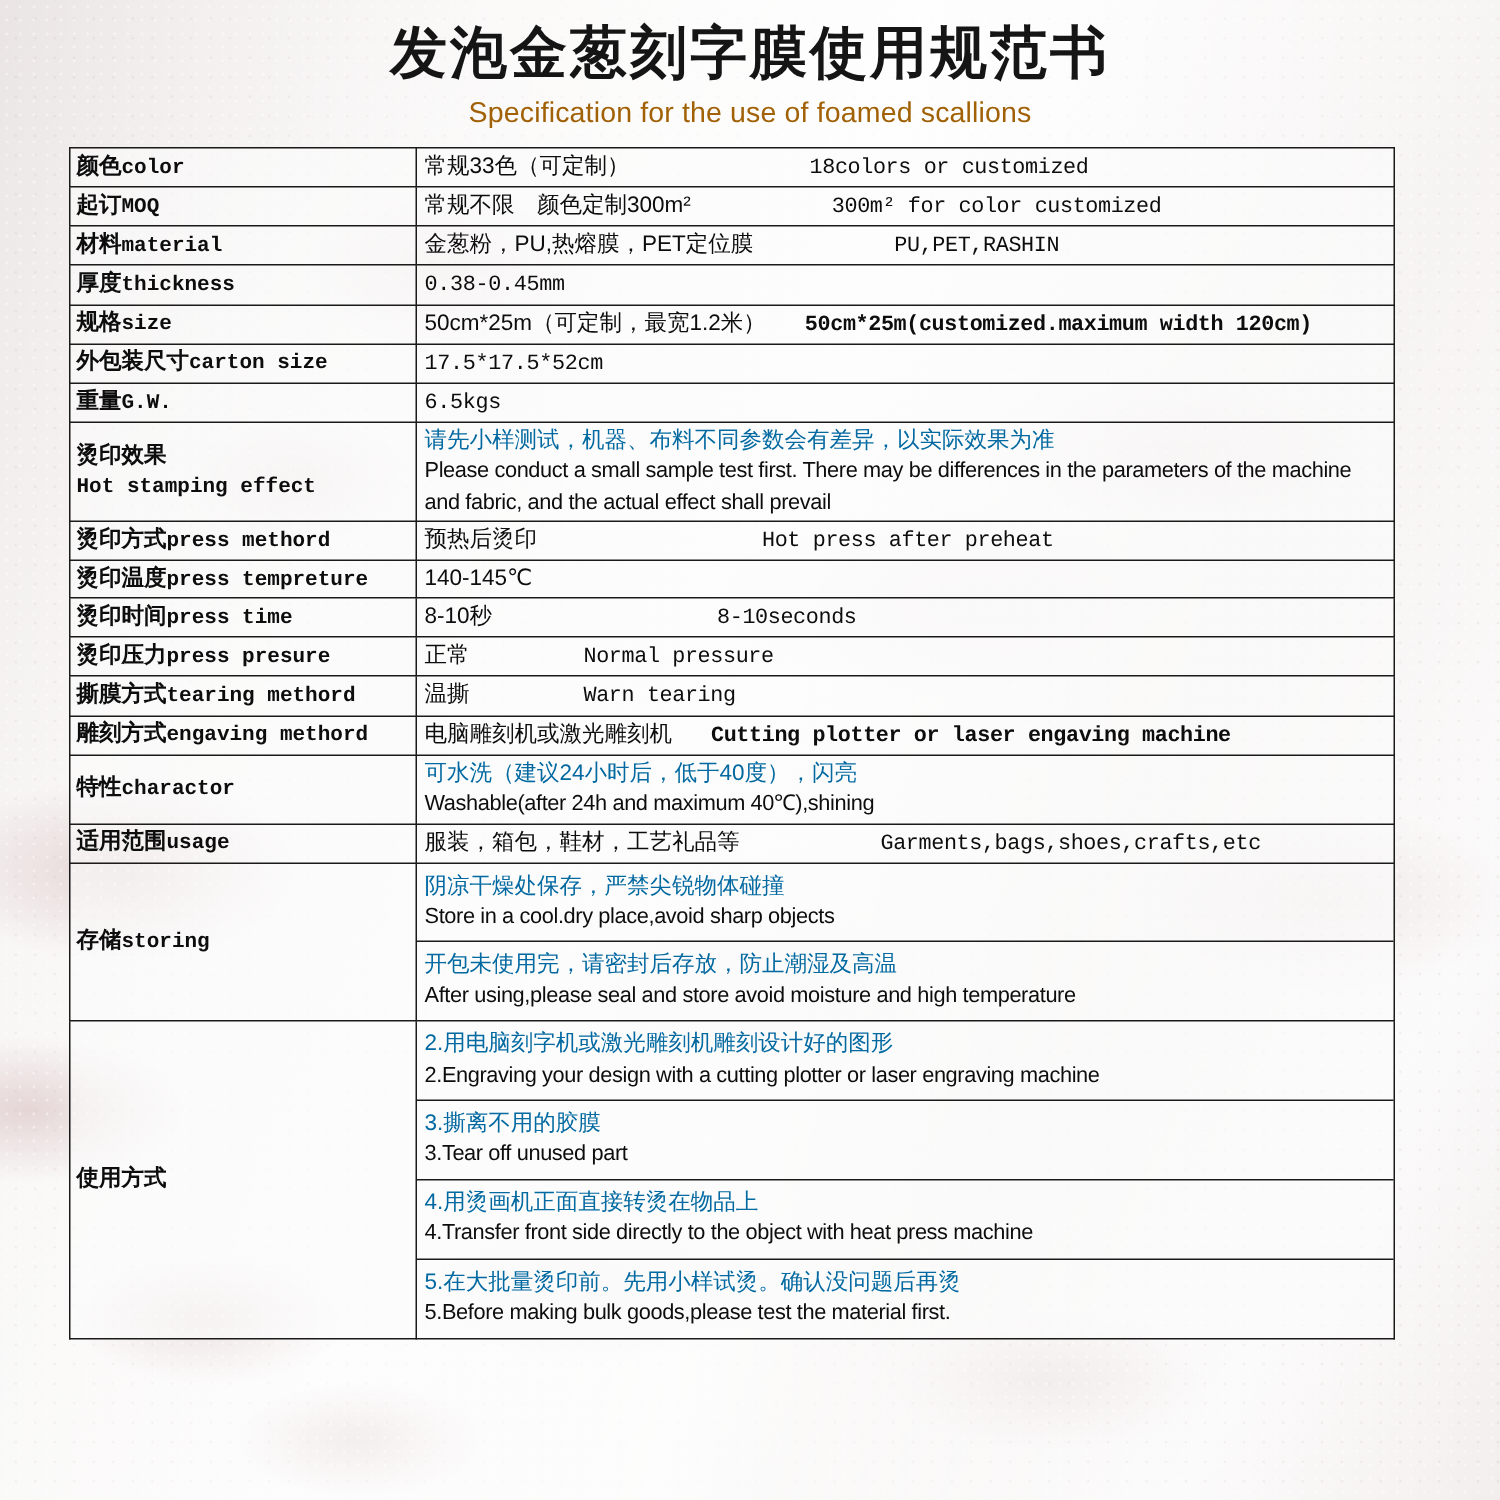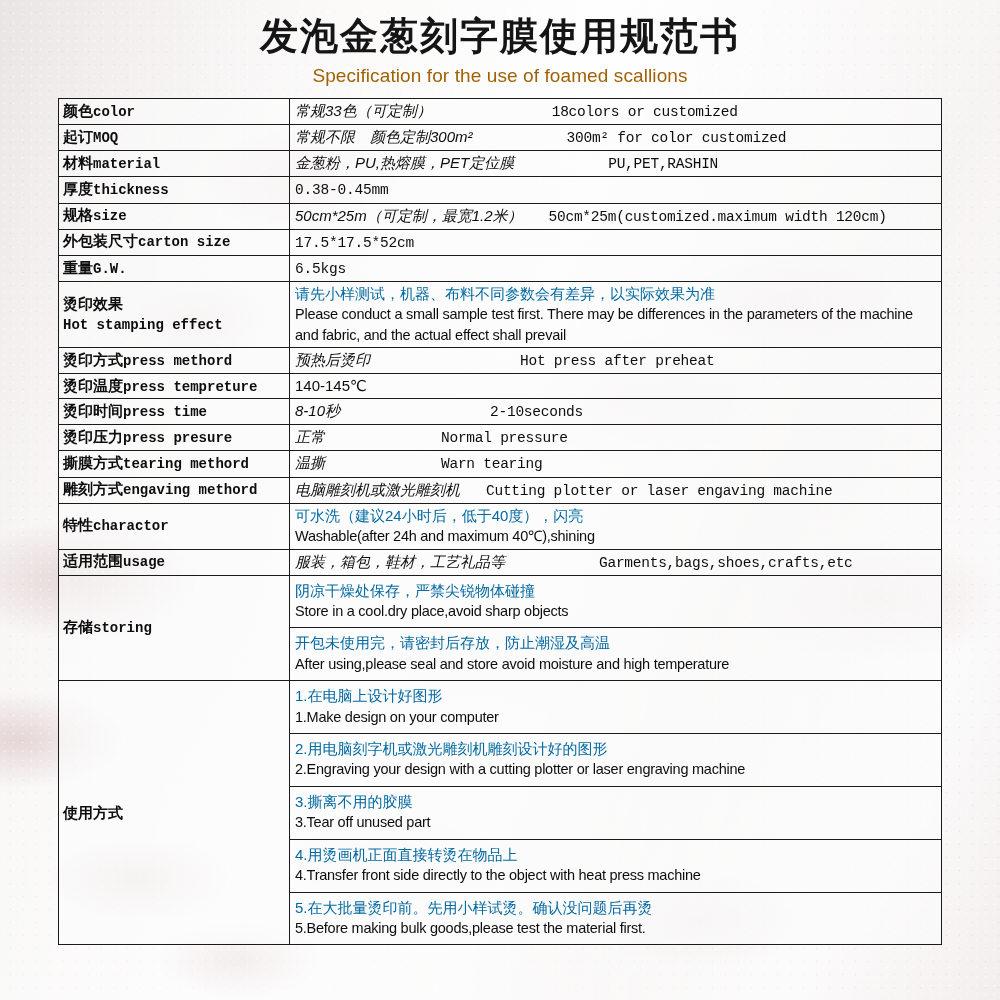--- a/index.html
+++ b/index.html
@@ -84,21 +84,21 @@
     font-size: 19px;
     font-weight: 400;
     color: #a16207;
     margin-top: 5px;
     letter-spacing: .1px;
   }
 
   
   .spec-table {
     position: absolute;
-    left: 58px;
+    left: 46px;
     top: 98px;
     width: 884px;
     border-collapse: collapse;
     table-layout: fixed;
   }
   .spec-table td {
     border: 1px solid #1a1a1a;
     padding: 0;
     vertical-align: middle;
     background: rgba(252,251,251,.60);
@@ -160,31 +160,31 @@
     font-family: Liberation Sans, sans-serif;
     font-size: 14.5px;
     color: #0d0d0d;
     line-height: 1.42;
     letter-spacing: -.25px;
   }
   .pair-cn-en {
     display: flex;
     align-items: baseline;
   }
-  .pair-cn-en .cn { flex: 0 0 auto; font-style: italic; }
+  .pair-cn-en .cn { flex: 0 0 auto; }
   .pair-cn-en .en {
     font-family: "Liberation Mono", "DejaVu Sans Mono", monospace;
     font-size: 14.5px;
     letter-spacing: -.25px;
   }
-  .gap-26 { margin-left: 26px; }
+  .gap-26 { margin-left: 26px; font-weight: bold; }
   .gap-60 { margin-left: 94px; }
   .gap-120 { margin-left: 120px; }
   .gap-150 { margin-left: 150px; }
-  .gap-180 { margin-left: 116px; }
+  .gap-180 { margin-left: 76px; }
   .vcenter { display: flex; align-items: flex-start; height: 100%; }
 </style>
 </head>
 <body>
 
 <div id="bg-texture"></div>
 <div id="bg-speckle"></div>
 <div id="bg-sheen"></div>
 
 <div id="page">
@@ -304,21 +304,21 @@
         </td>
       </tr>
 
       <tr>
         <td class="label">
           <span>烫印时间</span><span class="en">press time</span>
         </td>
         <td class="value">
           <div class="pair-cn-en">
             <span class="cn">8-10秒</span>
-            <span class="en gap-150">2-10seconds</span>
+            <span class="en gap-150">8-10seconds</span>
           </div>
         </td>
       </tr>
 
       <tr>
         <td class="label">
           <span>烫印压力</span><span class="en">press presure</span>
         </td>
         <td class="value">
           <div class="pair-cn-en">
@@ -402,26 +402,20 @@
         <td class="label">
           <div class="vcenter">
               <span>使用方式</span>
             </div>
         </td>
         <td class="nested">
           <table class="inner-table">
             <tbody>
               <tr>
                 <td>
-                  <div class="row-cn">1.在电脑上设计好图形</div>
-                  <div class="row-en">1.Make design on your computer</div>
-                </td>
-              </tr>
-              <tr>
-                <td>
                   <div class="row-cn">2.用电脑刻字机或激光雕刻机雕刻设计好的图形</div>
                   <div class="row-en">2.Engraving your design with a cutting plotter or laser engraving machine</div>
                 </td>
               </tr>
               <tr>
                 <td>
                   <div class="row-cn">3.撕离不用的胶膜</div>
                   <div class="row-en">3.Tear off unused part</div>
                 </td>
               </tr>

